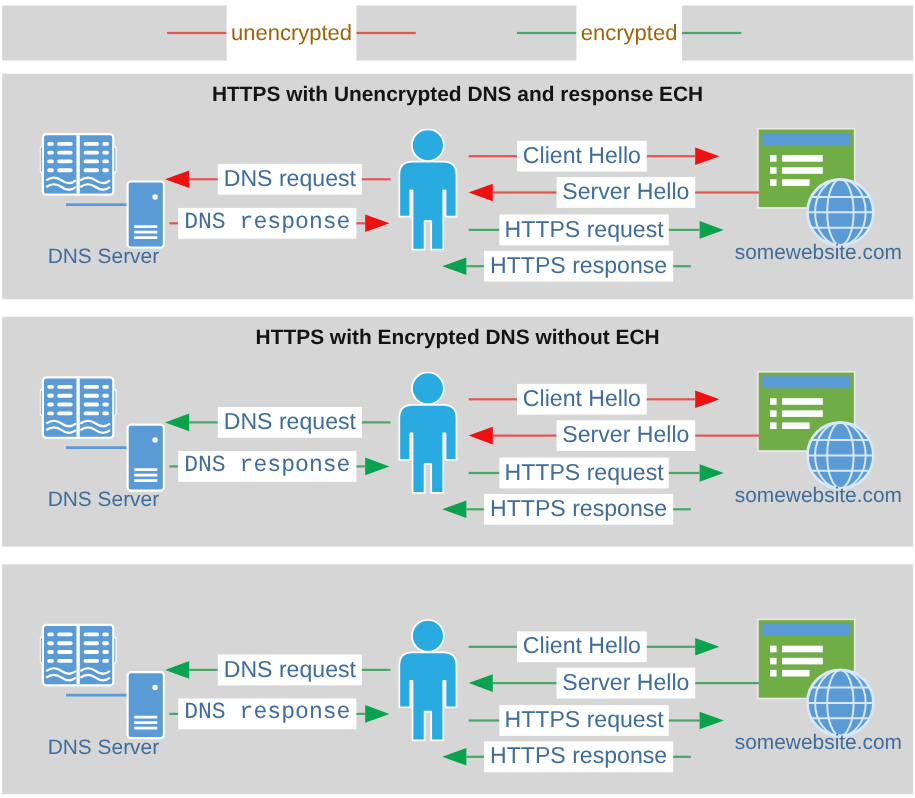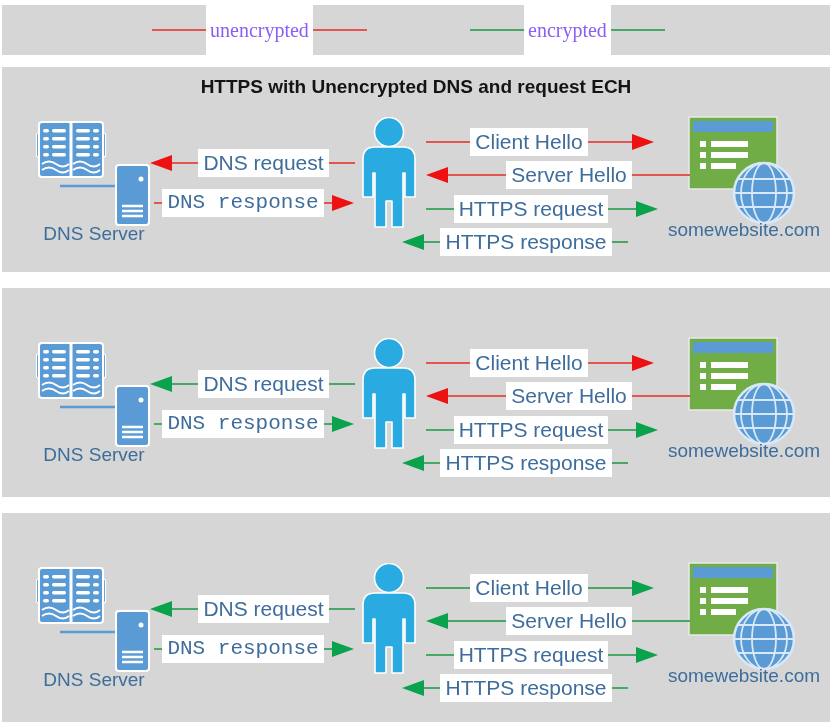--- a/index.html
+++ b/index.html
@@ -5,21 +5,21 @@
   html,body { margin:0; padding:0; background:#ffffff; }
   body { width:832px; height:725px; position:relative; overflow:hidden;
          font-family:"Liberation Sans", sans-serif; }
 
   .band { position:absolute; left:2px; width:828px; background:#d6d6d6; }
 
   
   #legend { top:5px; height:50px; }
   .legend-item { position:absolute; top:0; height:100%; display:flex; align-items:center; }
   .legend-line { width:54px; height:2px; flex:none; }
-  .legend-label { font-size:20px; color:#8b5cf6; background:#ffffff; padding:18px 4px; white-space:nowrap;font-family:Liberation Serif, serif; }
+  .legend-label { font-size:20px; color:#a16207; background:#ffffff; padding:18px 4px; white-space:nowrap; }
   #legend-unencrypted { left:150px; }
   #legend-encrypted  { left:468px; }
 
   
   .panel { position:absolute; left:2px; width:828px; background:#d6d6d6; }
   #panel-0 { top:67px;  height:205px; }
   #panel-1 { top:288px; height:209px; }
   #panel-2 { top:513px; height:209px; }
 
   .panel-title { position:absolute; top:9px; left:0; width:100%; text-align:center;
@@ -62,21 +62,21 @@
   </div>
   <div id="legend-encrypted" class="legend-item">
     <div class="legend-line" style="background: rgb(71, 167, 102);"></div>
     <span class="legend-label">encrypted</span>
     <div class="legend-line" style="background: rgb(71, 167, 102);"></div>
   </div>
 </div>
 
 <div id="panels">
   <div class="panel" id="panel-0">
-    <div class="panel-title">HTTPS with Unencrypted DNS and request ECH</div>
+    <div class="panel-title">HTTPS with Unencrypted DNS and response ECH</div>
 
     <div class="dns-icon-wrap">
       <svg width="116" height="110" viewBox="0 0 116 110">
         <path d="M24,66 H82" stroke="#5b9bd5" stroke-width="2.5" fill="none"></path>
         <g>
           <rect x="0.5" y="13" width="6" height="24" rx="2" fill="#5b9bd5" stroke="#fff" stroke-width="1.2"></rect>
           <rect x="63.5" y="13" width="6" height="24" rx="2" fill="#5b9bd5" stroke="#fff" stroke-width="1.2"></rect>
           <rect x="3" y="2" width="64" height="55" rx="3" fill="#5b9bd5" stroke="#fff" stroke-width="2"></rect>
           <rect x="33.5" y="3" width="3" height="53" fill="#fff"></rect>
           <g fill="#fff">
@@ -175,20 +175,21 @@
       </div>
       <div class="arrow-row r-https-response">
         <div class="arrow-head head-left" style="border-right-color: rgb(11, 162, 77);"></div>
         <div class="arrow-line" style="background: rgb(71, 167, 102);"></div>
         <span class="arrow-label">HTTPS response</span>
         <div class="arrow-line" style="background: rgb(71, 167, 102);"></div>
       </div>
     </div>
 
   <div class="panel" id="panel-1">
+    <div class="panel-title">HTTPS with Encrypted DNS without ECH</div>
 
     <div class="dns-icon-wrap">
       <svg width="116" height="110" viewBox="0 0 116 110">
         <path d="M24,66 H82" stroke="#5b9bd5" stroke-width="2.5" fill="none"></path>
         <g>
           <rect x="0.5" y="13" width="6" height="24" rx="2" fill="#5b9bd5" stroke="#fff" stroke-width="1.2"></rect>
           <rect x="63.5" y="13" width="6" height="24" rx="2" fill="#5b9bd5" stroke="#fff" stroke-width="1.2"></rect>
           <rect x="3" y="2" width="64" height="55" rx="3" fill="#5b9bd5" stroke="#fff" stroke-width="2"></rect>
           <rect x="33.5" y="3" width="3" height="53" fill="#fff"></rect>
           <g fill="#fff">

